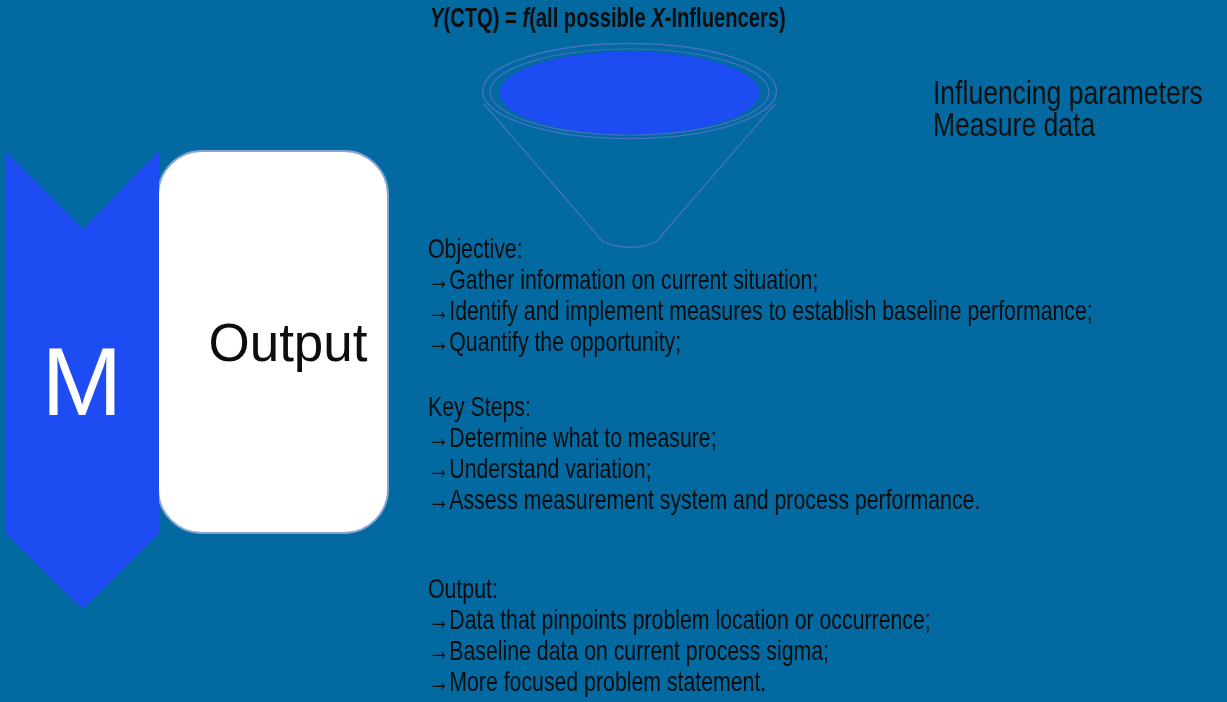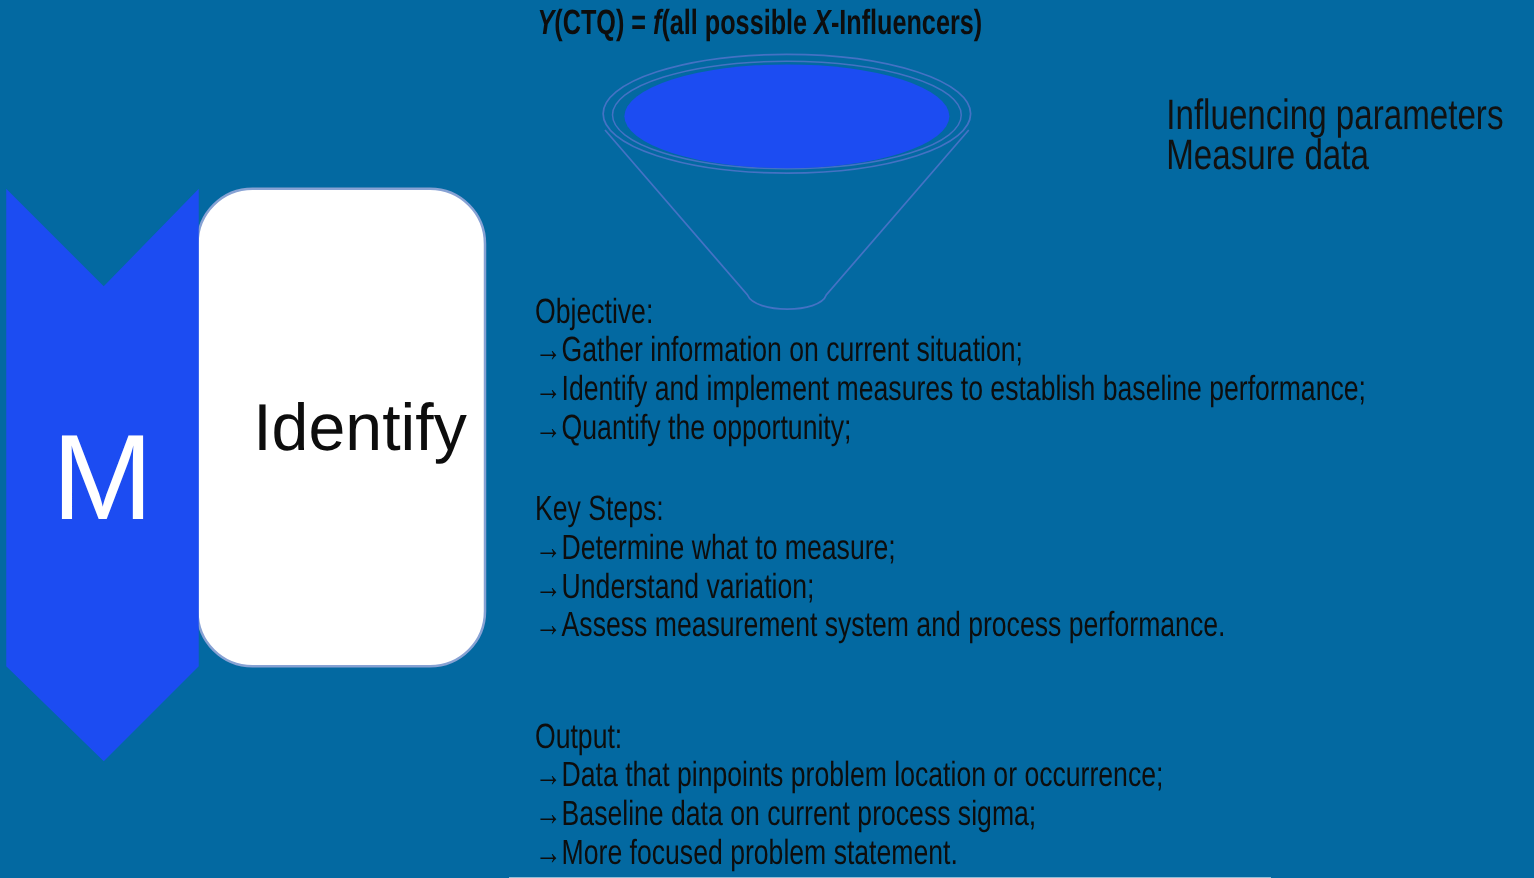--- a/index.html
+++ b/index.html
@@ -120,21 +120,21 @@
     <ellipse cx="629.5" cy="92" rx="139.5" ry="43" fill="none" stroke="#4472c4" stroke-width="1.2"></ellipse>
     <ellipse cx="629.5" cy="93" rx="130" ry="41.5" fill="#1c4cf2"></ellipse>
   </svg>
 
   <div class="funnel-labels">
     <div>Influencing parameters</div>
     <div>Measure data</div>
   </div>
 
   <div class="measure-box">
-    <div class="measure-label">Identify</div>
+    <div class="measure-label">Output</div>
   </div>
 
   <svg class="chevron-svg" width="175" height="475" viewBox="0 145 175 475">
     <polygon points="5,151 83,229 159,151 159,533 83,609 5,533" fill="#1c4cf2"></polygon>
     <text class="chevron-letter" x="82" y="415" text-anchor="middle">M</text>
   </svg>
 
   <div class="text-block block-objective">
     <div class="heading">Objective:</div>
     <div class="line">→Gather information on current situation;</div>

